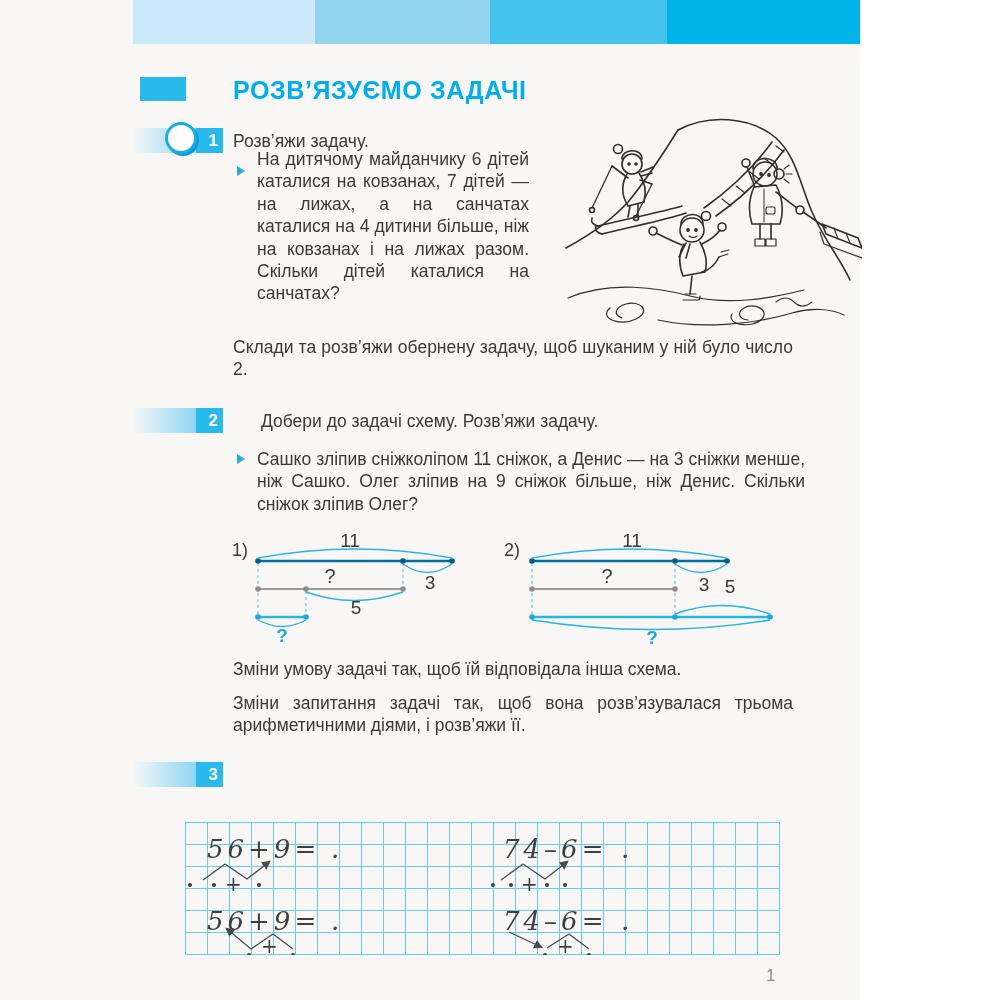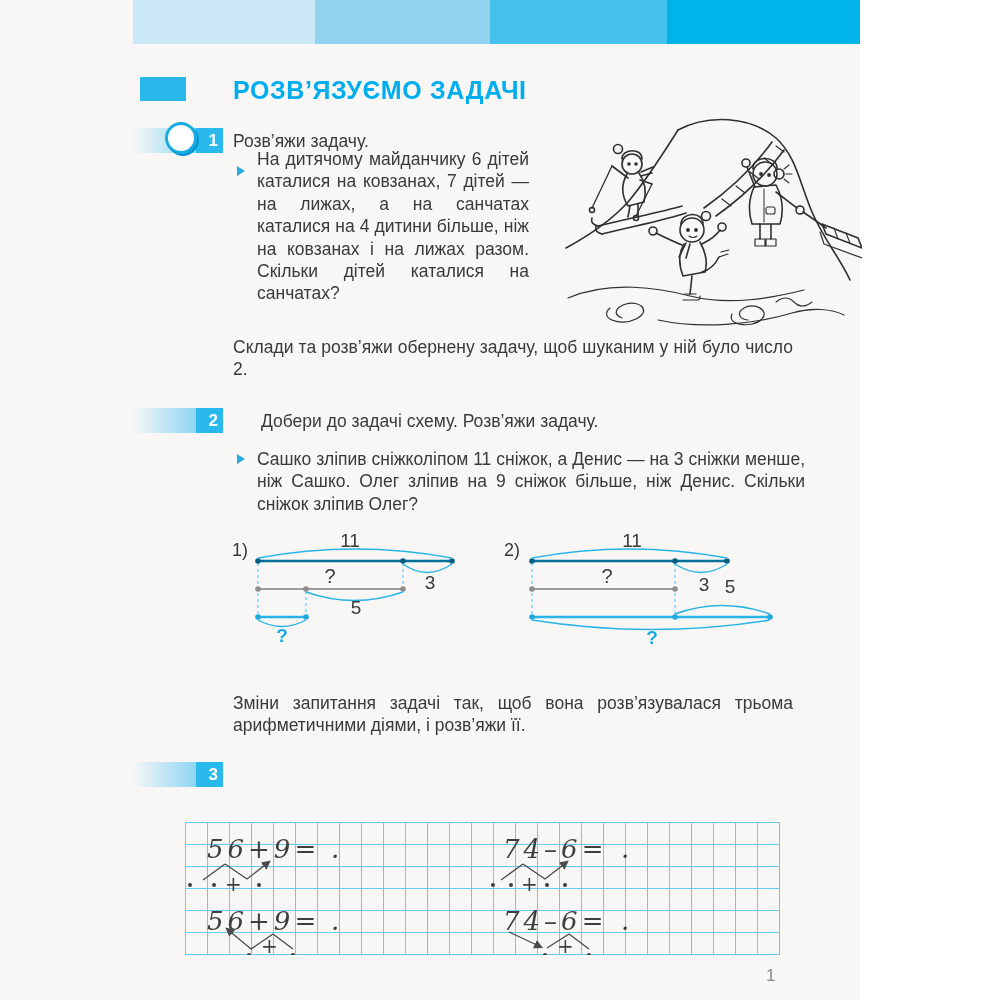--- a/index.html
+++ b/index.html
@@ -201,20 +201,21 @@
     <path d="M30,84 L268,84" stroke="#29b4e8" stroke-width="2.4"></path>
     <circle cx="30" cy="84" r="2.8" fill="#1fa7e2"></circle>
       <circle cx="173" cy="84" r="2.8" fill="#1fa7e2"></circle>
       <circle cx="268" cy="84" r="2.8" fill="#1fa7e2"></circle>
     <path d="M173,81 Q220,64 268,81" stroke="#29b4e8" stroke-width="1.4" fill="none"></path>
     <text x="228" y="60" text-anchor="middle" class="dia-num">5</text>
     <path d="M30,87 Q149,106 268,87" stroke="#29b4e8" stroke-width="1.4" fill="none"></path>
     <text x="150" y="111" text-anchor="middle" class="dia-q-cyan">?</text>
   </svg>
 
+  <div class="txt just" style="left:233px;top:658px;width:560px;">Зміни умову задачі так, щоб їй відповідала інша схема.</div>
   <div class="txt just" style="left:233px;top:692px;width:560px;">Зміни запитання задачі так, щоб вона розв’язувалася трьома арифметичними діями, і розв’яжи її.</div>
 
   <div class="num-strip" style="left:133px;top:762px;width:63px;"></div>
   <div class="num-box" style="left:196px;top:762px;">3</div>
 
   <div class="grid-bg"></div>
   <svg class="grid-svg" width="595" height="133" viewBox="0 0 595 133">
     <defs>
       <marker id="ah" viewBox="0 0 8 8" refX="6" refY="4" markerWidth="7" markerHeight="7" orient="auto">
         <path d="M0,0 L8,4 L0,8 z" fill="#4a4a4a"></path>

